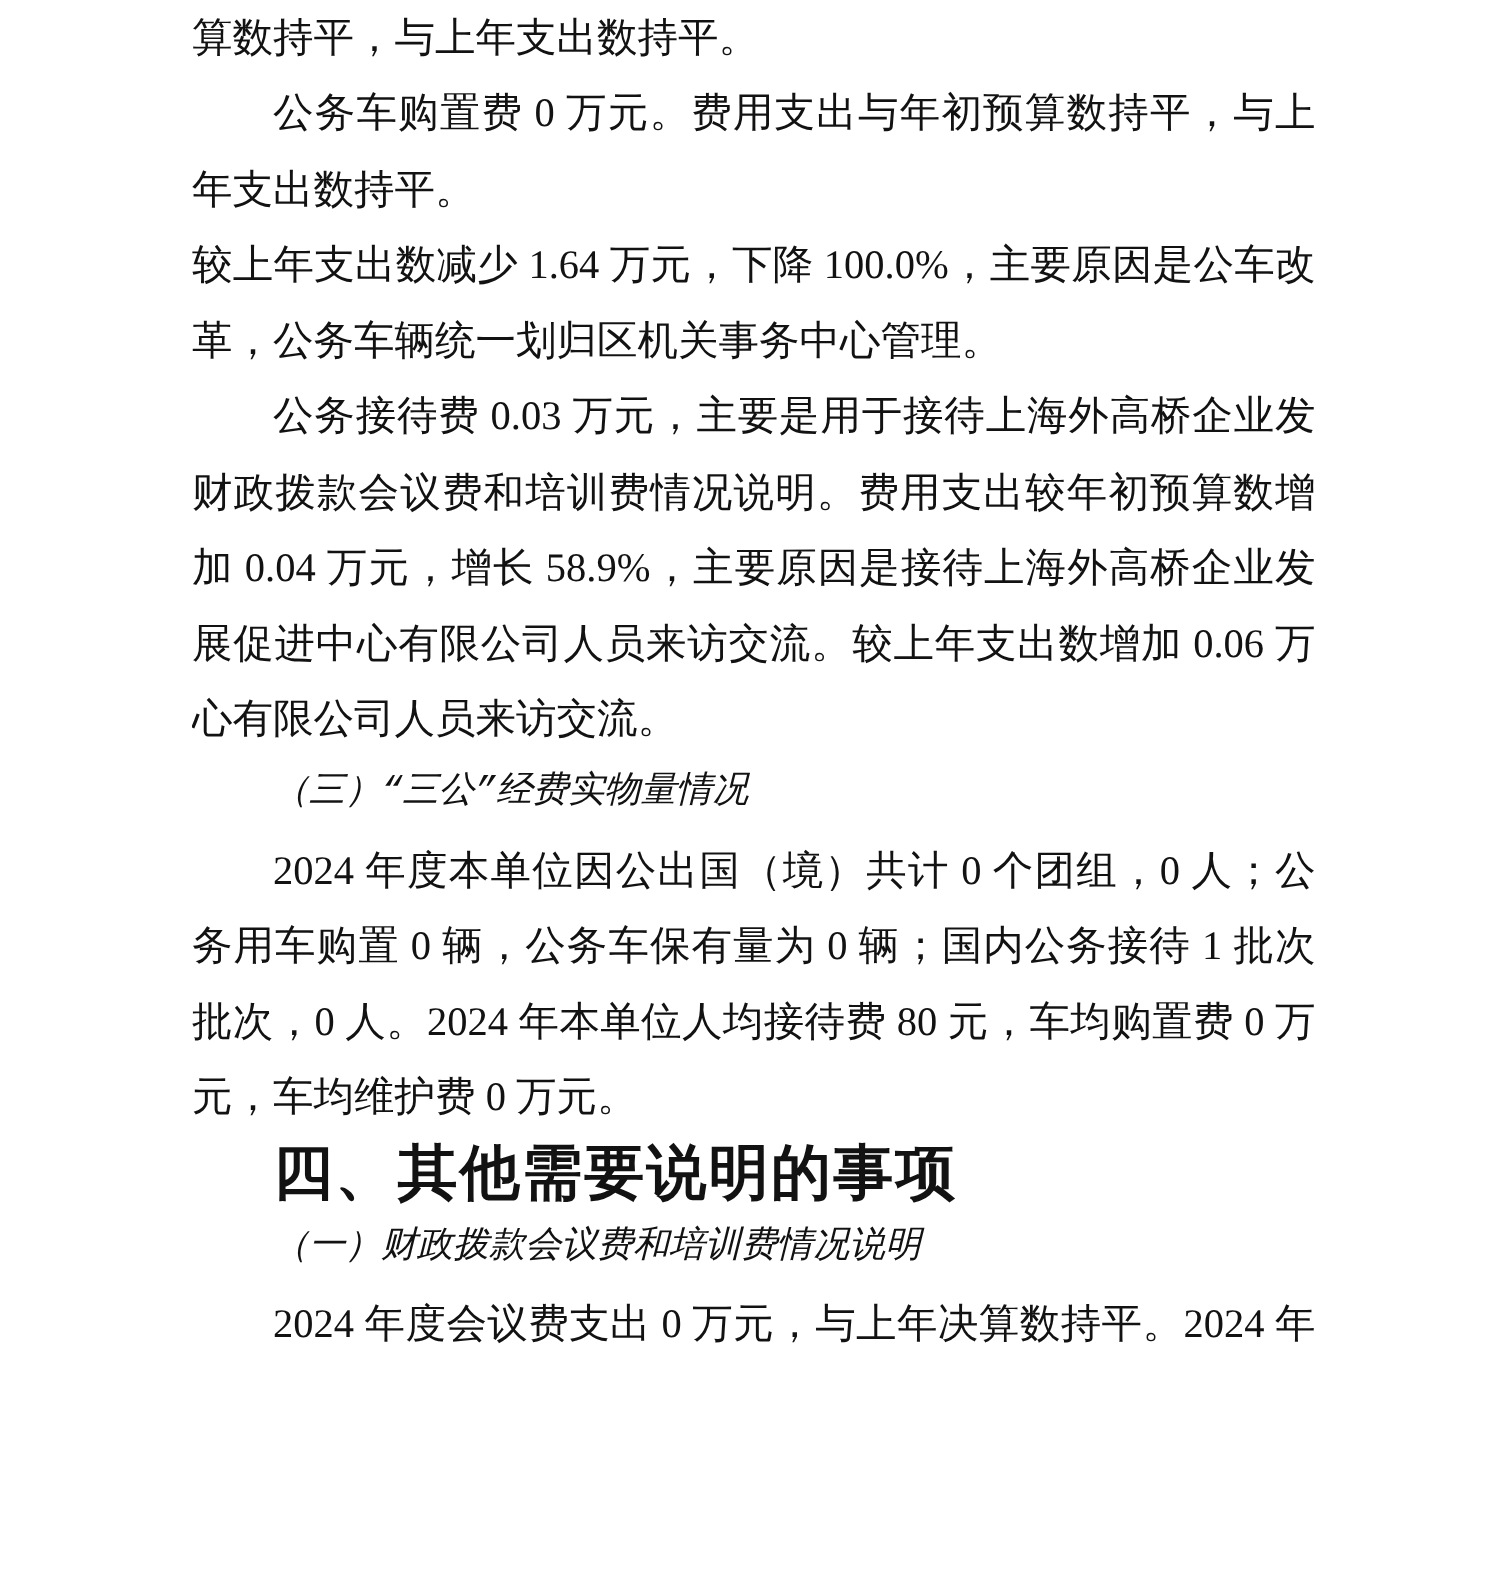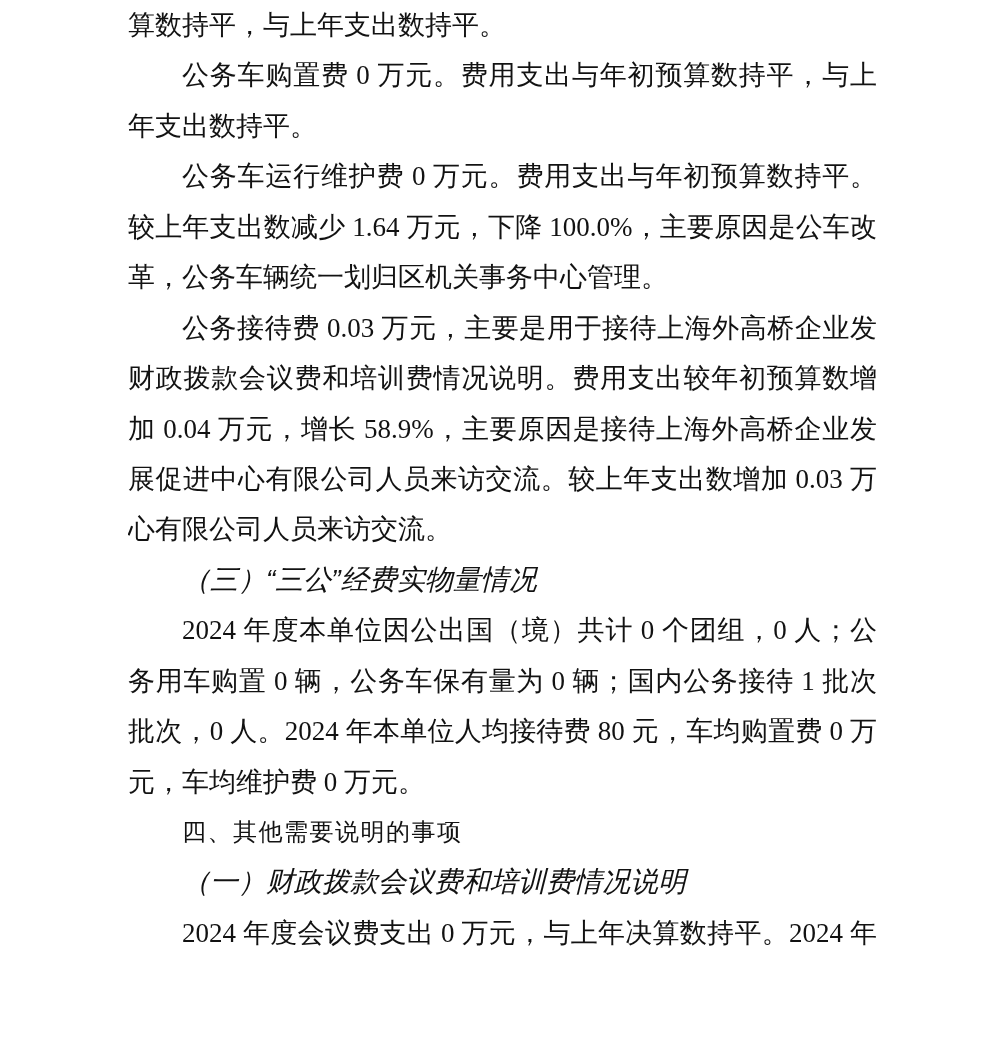--- a/index.html
+++ b/index.html
@@ -30,48 +30,47 @@
     overflow: hidden;
   }
   .justify {
     text-align: justify;
     text-align-last: justify;
   }
   .indent {
     text-indent: 54px;
   }
   .kai {
-    font-size: 28px;
+    font-size: 24px;
     font-style: italic;
-    font-family: Liberation Sans, sans-serif;
+    font-family: Liberation Mono, monospace;
   }
   .hei {
-    font-size: 24px;
-    font-weight: 400;
+    font-size: 40px;
+    font-weight: 700;
     font-style: normal;
     letter-spacing: 1.5px;
     font-family: "Liberation Sans", "DejaVu Sans", sans-serif;
   }
 </style>
 </head>
 <body>
 
 <div class="page">
   <div class="text-block">
 
     <div class="line">算数持平，与上年支出数持平。</div>
     <div class="line justify indent">公务车购置费 0 万元。费用支出与年初预算数持平，与上</div>
     <div class="line">年支出数持平。</div>
-    <div class="line justify indent">公务车运行维护费 0 万元。费用支出与年初预算数持平。</div>
     <div class="line justify">较上年支出数减少 1.64 万元，下降 100.0%，主要原因是公车改</div>
     <div class="line">革，公务车辆统一划归区机关事务中心管理。</div>
     <div class="line justify indent">公务接待费 0.03 万元，主要是用于接待上海外高桥企业发</div>
     <div class="line justify">财政拨款会议费和培训费情况说明。费用支出较年初预算数增</div>
     <div class="line justify">加 0.04 万元，增长 58.9%，主要原因是接待上海外高桥企业发</div>
-    <div class="line justify">展促进中心有限公司人员来访交流。较上年支出数增加 0.03 万</div>
+    <div class="line justify">展促进中心有限公司人员来访交流。较上年支出数增加 0.06 万</div>
     <div class="line">心有限公司人员来访交流。</div>
     <div class="line kai indent">（三）“三公”经费实物量情况</div>
     <div class="line justify indent">2024 年度本单位因公出国（境）共计 0 个团组，0 人；公</div>
     <div class="line justify">务用车购置 0 辆，公务车保有量为 0 辆；国内公务接待 1 批次 5</div>
     <div class="line justify">批次，0 人。2024 年本单位人均接待费 80 元，车均购置费 0 万</div>
     <div class="line">元，车均维护费 0 万元。</div>
     <div class="line hei indent">四、其他需要说明的事项</div>
     <div class="line kai indent">（一）财政拨款会议费和培训费情况说明</div>
     <div class="line justify indent">2024 年度会议费支出 0 万元，与上年决算数持平。2024 年</div>
 

